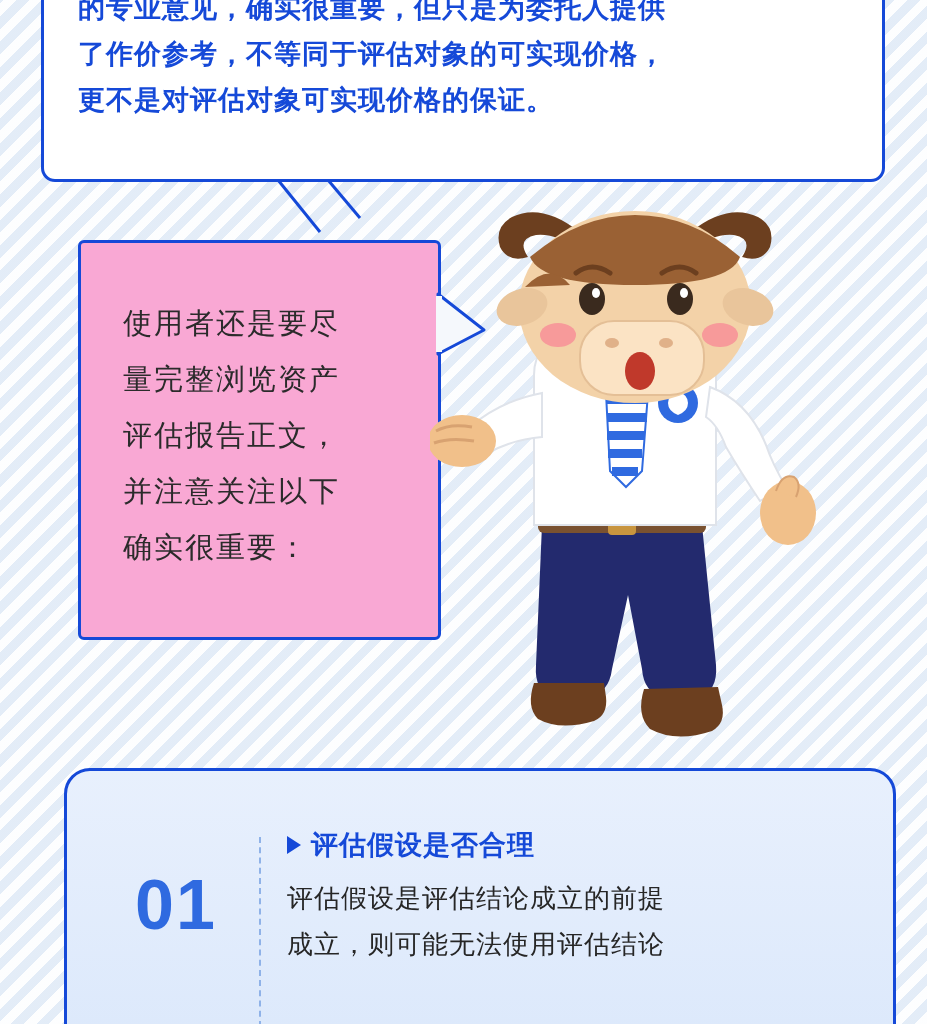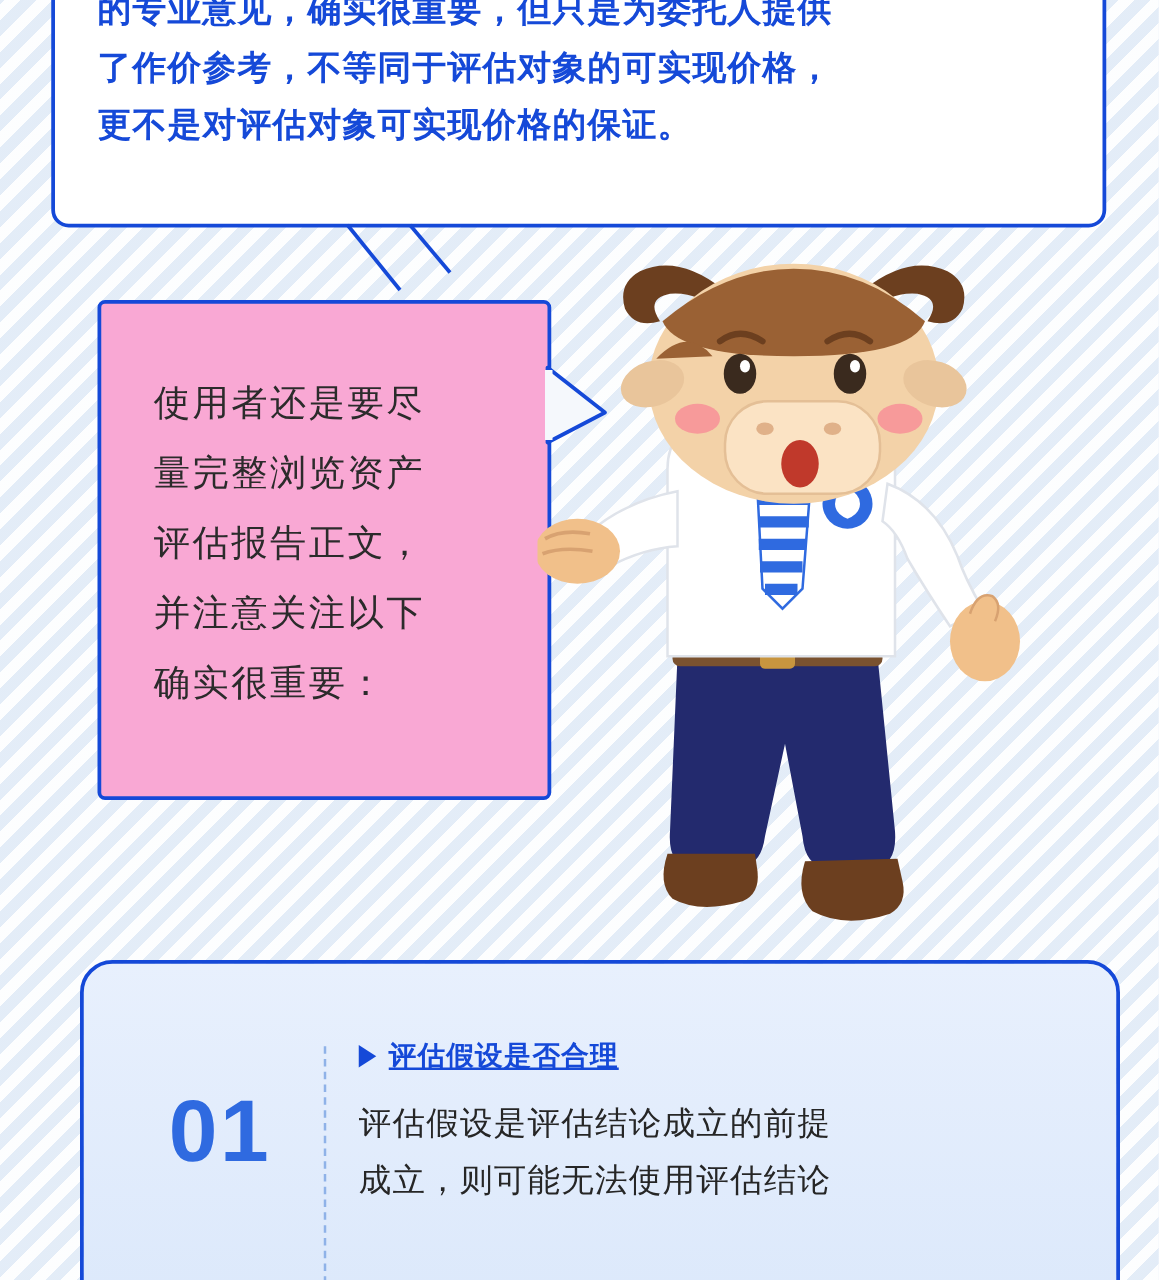--- a/index.html
+++ b/index.html
@@ -141,28 +141,27 @@
   .item-divider {
     width: 0;
     border-left: 2px dashed #8fb2e8;
     margin: 10px 26px 0 4px;
     height: 190px;
   }
   .item-body {
     flex: 1;
   }
   .item-title {
-    font-size: 22px;
+    font-size: 27px;
     font-weight: bold;
     color: #1549d8;
     letter-spacing: 1px;
     display: flex;
     align-items: center;
     line-height: 36px;
-    text-decoration: underline;
   }
   .tri-icon {
     display: inline-block;
     width: 0;
     height: 0;
     border-left: 14px solid #1549d8;
     border-top: 9px solid transparent;
     border-bottom: 9px solid transparent;
     margin-right: 10px;
   }

